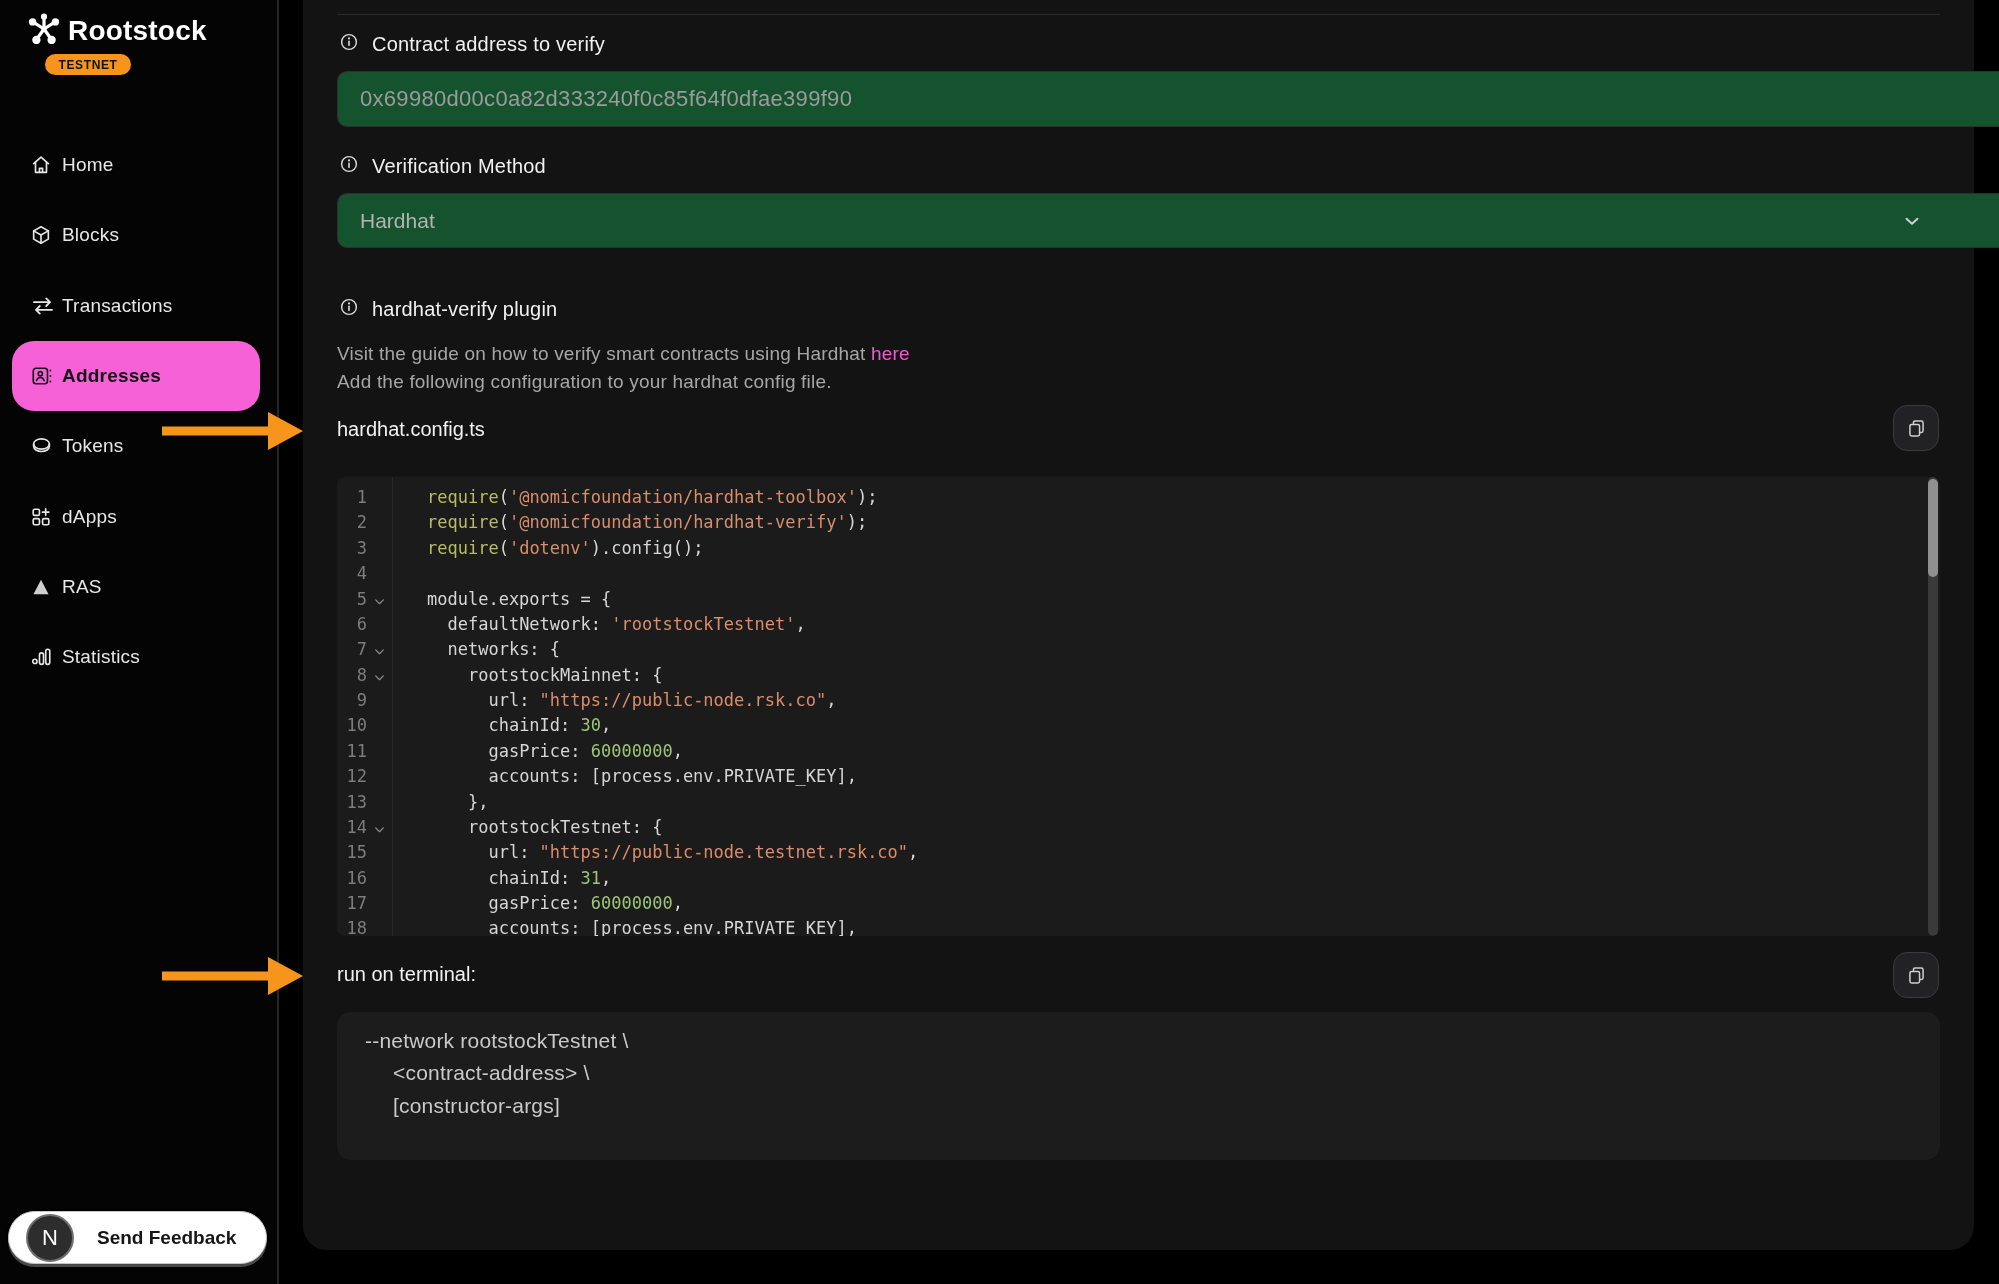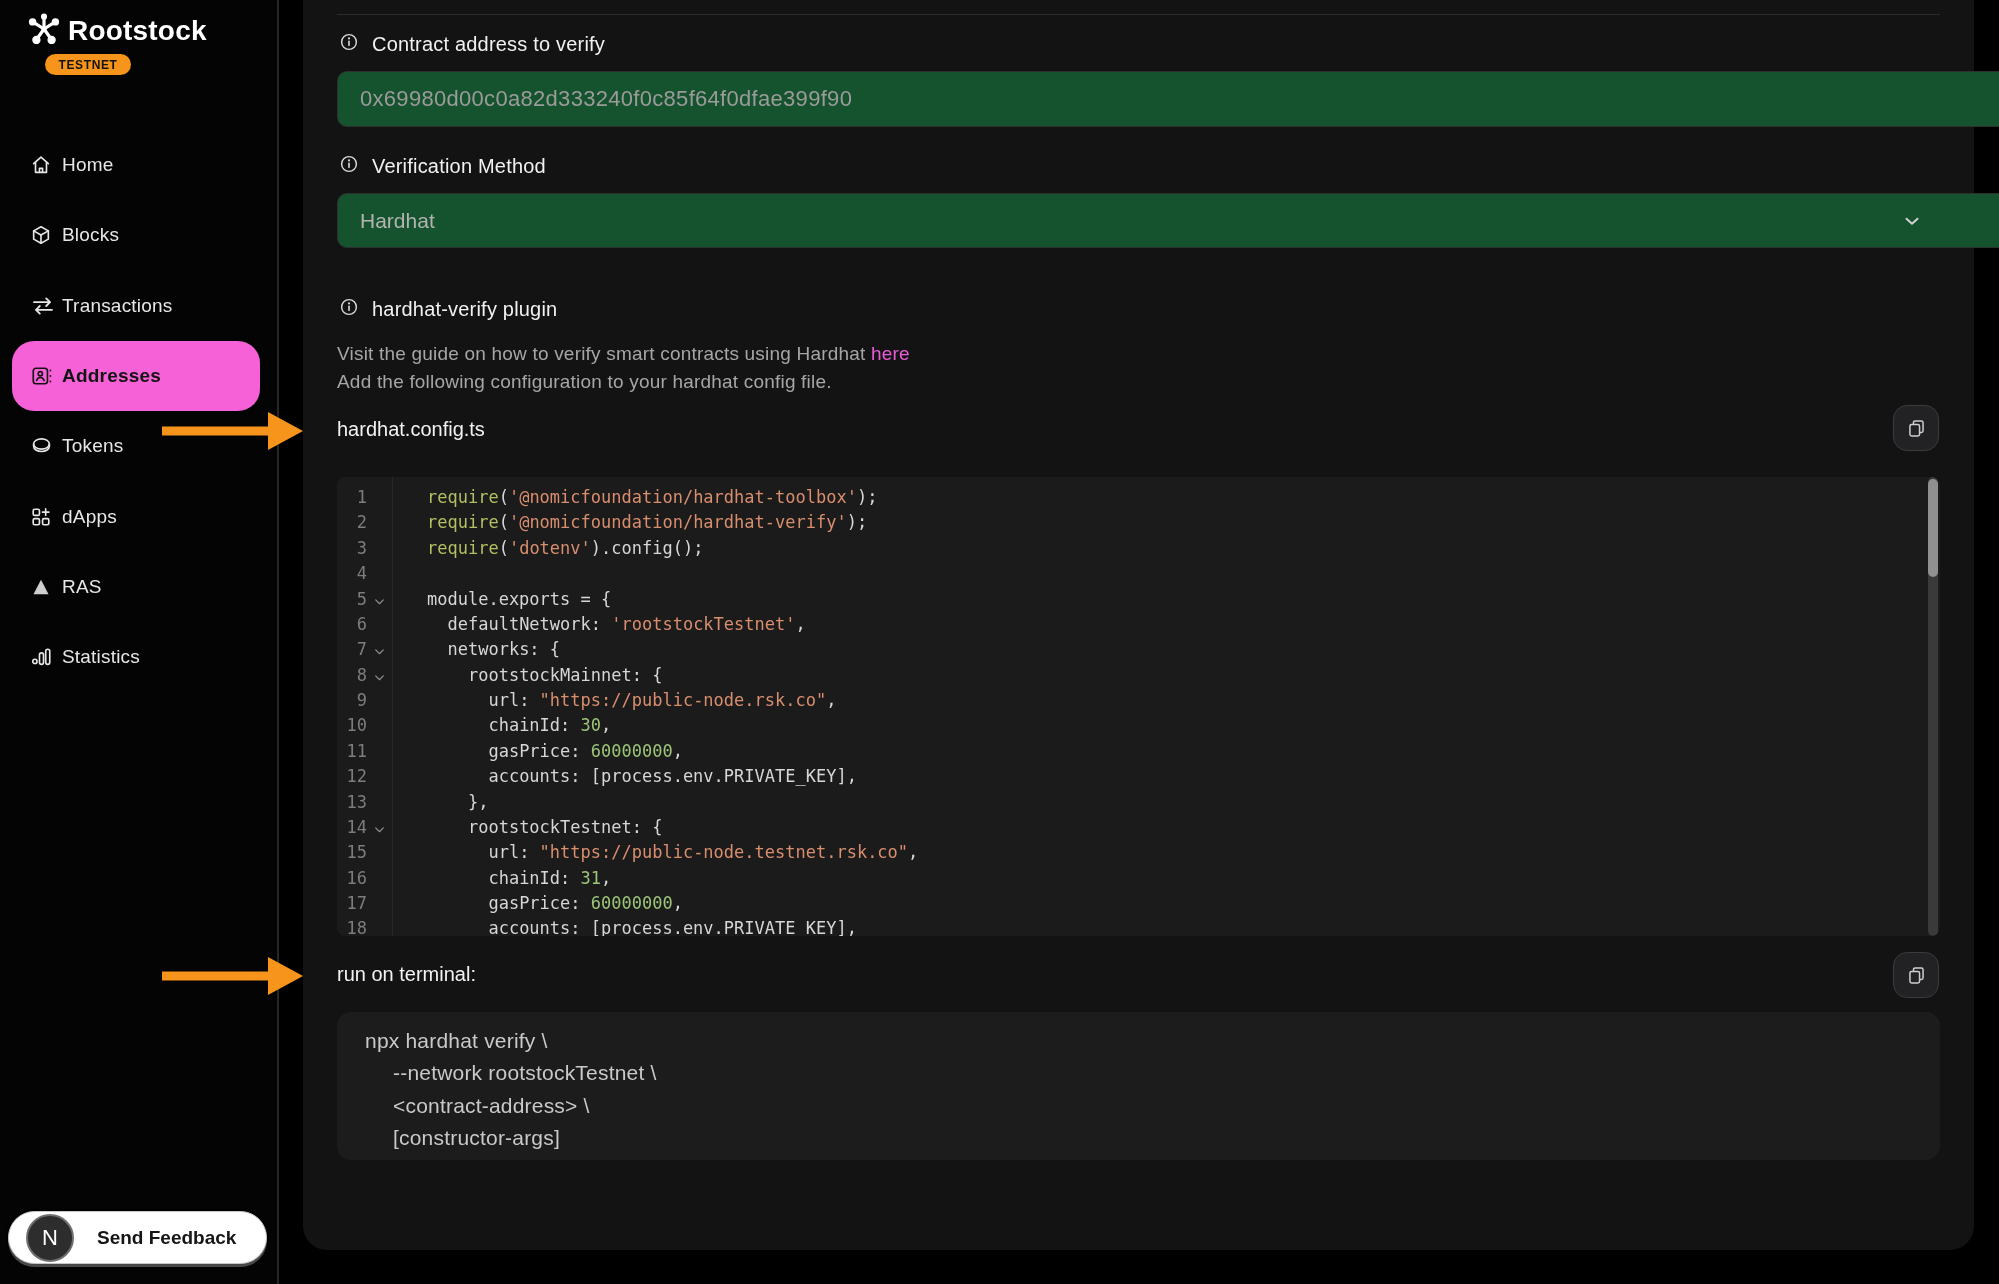--- a/index.html
+++ b/index.html
@@ -321,21 +321,20 @@
   </div>
 
   <div id="terminal-label" class="abs">run on terminal:</div>
   <div id="copy-btn-2" class="copy-btn abs">
     <svg viewBox="0 0 24 24" width="21" height="21">
         <rect x="8.5" y="3.5" width="11" height="13" rx="2" fill="none" stroke="#cfcfcf" stroke-width="1.7"></rect>
         <rect x="4.5" y="7.5" width="11" height="13" rx="2" fill="#222224" stroke="#cfcfcf" stroke-width="1.7"></rect>
       </svg>
   </div>
   <div id="terminal-box" class="abs">
-      <div class="term-line">npx hardhat verify \</div>
       <div class="term-line">--network rootstockTestnet \</div>
       <div class="term-line">&lt;contract-address&gt; \</div>
       <div class="term-line">[constructor-args]</div>
     </div>
 </div>
 
 <svg id="arrow-1" class="arrow abs" viewBox="0 0 145 44">
   <rect x="2" y="17.5" width="110" height="9" fill="#f7941c"></rect>
   <polygon points="108,3 108,41 143,22" fill="#f7941c"></polygon>
 </svg>

